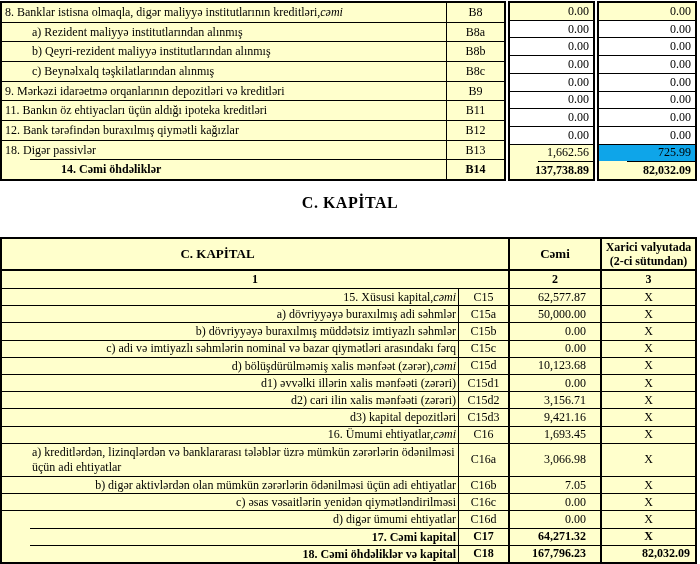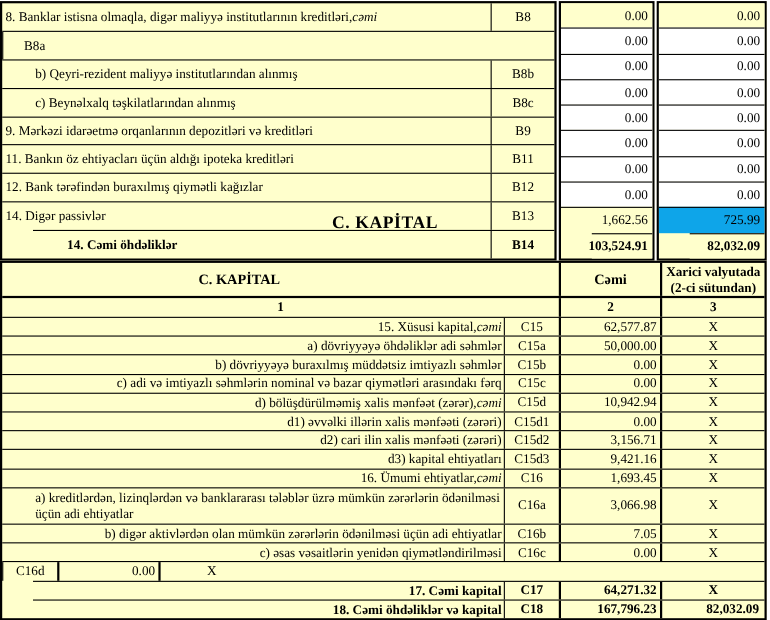--- a/index.html
+++ b/index.html
@@ -1,21 +1,21 @@
 <!DOCTYPE html>
 <html><head>
 <meta charset="utf-8">
 <style>
   * { box-sizing: border-box; margin: 0; padding: 0; }
   html,body { width: 700px; height: 564px; background: #fff; }
   body { font-family: "Liberation Serif", "DejaVu Serif", serif; color: #000; }
   .page { position: relative; width: 700px; height: 564px; background: #fff; overflow: hidden; }
 
   
-  .bbox { position: absolute; top: 1px; height: 236px; border: 2px solid #000;
+  .bbox { position: absolute; top: 1px; height: 180px; border: 2px solid #000;
           display: flex; flex-direction: column; background: #FFFFCC; }
   #bdesc { left: 0;    width: 506px; }
   #bv1   { left: 508px; width: 87px; }
   #bv2   { left: 597px; width: 100px; }
 
   .brow  { flex: 1; display: flex; align-items: stretch; min-height: 0; }
   .bt    { border-top: 1px solid #000; }
   .lbl   { flex: 1; display: flex; align-items: center; font-size: 12px;
            white-space: nowrap; overflow: hidden; padding-right: 2px; }
   .ind0  { padding-left: 3px; }
@@ -47,39 +47,42 @@
   .cnums .nname   { flex: 1; display: flex; align-items: center; justify-content: center; }
   .cnums .ntotal  { width: 92px; border-left: 2px solid #000; display: flex; align-items: center; justify-content: center; }
   .cnums .nforeign{ width: 95px; border-left: 2px solid #000; display: flex; align-items: center; justify-content: center; }
   .cbody  { flex: 1; display: flex; flex-direction: column; }
   .crow   { flex: 1; display: flex; align-items: stretch; border-top: 1px solid #000; min-height: 0; }
   .crow.tall { flex: 2; }
   .crow .lbl { white-space: normal; line-height: 1.2; overflow: hidden; justify-content: flex-end; }
   .codec  { width: 50px; border-left: 1px solid #000; display: flex;
             align-items: center; justify-content: center; font-size: 12px; }
   .tcell  { width: 92px; border-left: 2px solid #000; display: flex;
-            align-items: center; justify-content: flex-end; padding-right: 3px; font-size: 12px; }
+            align-items: center; justify-content: flex-end; padding-right: 14px; font-size: 12px; }
   .xcell  { width: 95px; border-left: 2px solid #000; display: flex;
             align-items: center; justify-content: flex-end; padding-right: 5px; font-size: 12px; }
   .xcell.center { justify-content: center; padding-right: 0; }
 </style>
 </head>
 <body>
 
 <div class="page">
 
   <div class="bbox" id="bdesc">
       <div class="brow">
         <div class="lbl ind0">
           <span>8. Banklar istisna olmaqla, digər maliyyə institutlarının kreditləri, </span>
           <i>cəmi</i>
         </div>
         <div class="code">B8</div>
       </div>
       <div class="brow bt">
+        <div class="lbl ind1">
+          <span>a) Rezident maliyyə institutlarından alınmış</span>
+        </div>
         <div class="code">B8a</div>
       </div>
       <div class="brow bt">
         <div class="lbl ind1">
           <span>b) Qeyri-rezident maliyyə institutlarından alınmış</span>
         </div>
         <div class="code">B8b</div>
       </div>
       <div class="brow bt">
         <div class="lbl ind1">
@@ -100,42 +103,42 @@
         <div class="code">B11</div>
       </div>
       <div class="brow bt">
         <div class="lbl ind0">
           <span>12. Bank tərəfindən buraxılmış qiymətli kağızlar</span>
         </div>
         <div class="code">B12</div>
       </div>
       <div class="brow bt">
         <div class="lbl ind0">
-          <span>14. Digər passivlər</span>
+          <span>18. Digər passivlər</span>
         </div>
         <div class="code">B13</div>
       </div>
       <div class="brow bt bold">
         <div class="lbl ind0">
           <span>14. Cəmi öhdəliklər</span>
         </div>
         <div class="code">B14</div>
       </div>
     </div>
   <div class="bbox" id="bv1">
       <div class="vcell" style="background: rgb(255, 255, 204);">0.00</div>
       <div class="vcell bt" style="background: rgb(255, 255, 255);">0.00</div>
       <div class="vcell bt" style="background: rgb(255, 255, 255);">0.00</div>
       <div class="vcell bt" style="background: rgb(255, 255, 255);">0.00</div>
       <div class="vcell bt" style="background: rgb(255, 255, 255);">0.00</div>
       <div class="vcell bt" style="background: rgb(255, 255, 255);">0.00</div>
       <div class="vcell bt" style="background: rgb(255, 255, 255);">0.00</div>
       <div class="vcell bt" style="background: rgb(255, 255, 255);">0.00</div>
       <div class="vcell bt" style="background: rgb(255, 255, 204);">1,662.56</div>
-      <div class="vcell bt bold" style="background: rgb(255, 255, 204);">103,524.91</div>
+      <div class="vcell bt bold" style="background: rgb(255, 255, 204);">137,738.89</div>
     </div>
   <div class="bbox" id="bv2">
       <div class="vcell" style="background: rgb(255, 255, 204);">0.00</div>
       <div class="vcell bt" style="background: rgb(255, 255, 255);">0.00</div>
       <div class="vcell bt" style="background: rgb(255, 255, 255);">0.00</div>
       <div class="vcell bt" style="background: rgb(255, 255, 255);">0.00</div>
       <div class="vcell bt" style="background: rgb(255, 255, 255);">0.00</div>
       <div class="vcell bt" style="background: rgb(255, 255, 255);">0.00</div>
       <div class="vcell bt" style="background: rgb(255, 255, 255);">0.00</div>
       <div class="vcell bt" style="background: rgb(255, 255, 255);">0.00</div>
@@ -165,21 +168,21 @@
           <div class="lbl ind0">
             <span>15. Xüsusi kapital, </span>
             <i>cəmi</i>
           </div>
           <div class="codec">C15</div>
           <div class="tcell">62,577.87</div>
           <div class="xcell center">X</div>
         </div>
         <div class="crow">
           <div class="lbl ind1">
-            <span>a) dövriyyəyə öhdəliklər adi səhmlər</span>
+            <span>a) dövriyyəyə buraxılmış adi səhmlər</span>
           </div>
           <div class="codec">C15a</div>
           <div class="tcell">50,000.00</div>
           <div class="xcell center">X</div>
         </div>
         <div class="crow">
           <div class="lbl ind1">
             <span>b) dövriyyəyə buraxılmış müddətsiz imtiyazlı səhmlər</span>
           </div>
           <div class="codec">C15b</div>
@@ -193,42 +196,42 @@
           <div class="codec">C15c</div>
           <div class="tcell">0.00</div>
           <div class="xcell center">X</div>
         </div>
         <div class="crow">
           <div class="lbl ind1">
             <span>d) bölüşdürülməmiş xalis mənfəət (zərər), </span>
             <i>cəmi</i>
           </div>
           <div class="codec">C15d</div>
-          <div class="tcell">10,942.94</div>
+          <div class="tcell">10,123.68</div>
           <div class="xcell center">X</div>
         </div>
         <div class="crow">
           <div class="lbl ind2">
             <span>d1) əvvəlki illərin xalis mənfəəti (zərəri)</span>
           </div>
           <div class="codec">C15d1</div>
           <div class="tcell">0.00</div>
           <div class="xcell center">X</div>
         </div>
         <div class="crow">
           <div class="lbl ind2">
             <span>d2) cari ilin xalis mənfəəti (zərəri)</span>
           </div>
           <div class="codec">C15d2</div>
           <div class="tcell">3,156.71</div>
           <div class="xcell center">X</div>
         </div>
         <div class="crow">
           <div class="lbl ind2">
-            <span>d3) kapital ehtiyatları</span>
+            <span>d3) kapital depozitləri</span>
           </div>
           <div class="codec">C15d3</div>
           <div class="tcell">9,421.16</div>
           <div class="xcell center">X</div>
         </div>
         <div class="crow">
           <div class="lbl ind0">
             <span>16. Ümumi ehtiyatlar, </span>
             <i>cəmi</i>
           </div>
@@ -254,20 +257,23 @@
         </div>
         <div class="crow">
           <div class="lbl ind1">
             <span>c) əsas vəsaitlərin yenidən qiymətləndirilməsi</span>
           </div>
           <div class="codec">C16c</div>
           <div class="tcell">0.00</div>
           <div class="xcell center">X</div>
         </div>
         <div class="crow">
+          <div class="lbl ind1">
+            <span>d) digər ümumi ehtiyatlar</span>
+          </div>
           <div class="codec">C16d</div>
           <div class="tcell">0.00</div>
           <div class="xcell center">X</div>
         </div>
         <div class="crow bold">
           <div class="lbl ind0">
             <span>17. Cəmi kapital</span>
           </div>
           <div class="codec">C17</div>
           <div class="tcell">64,271.32</div>

